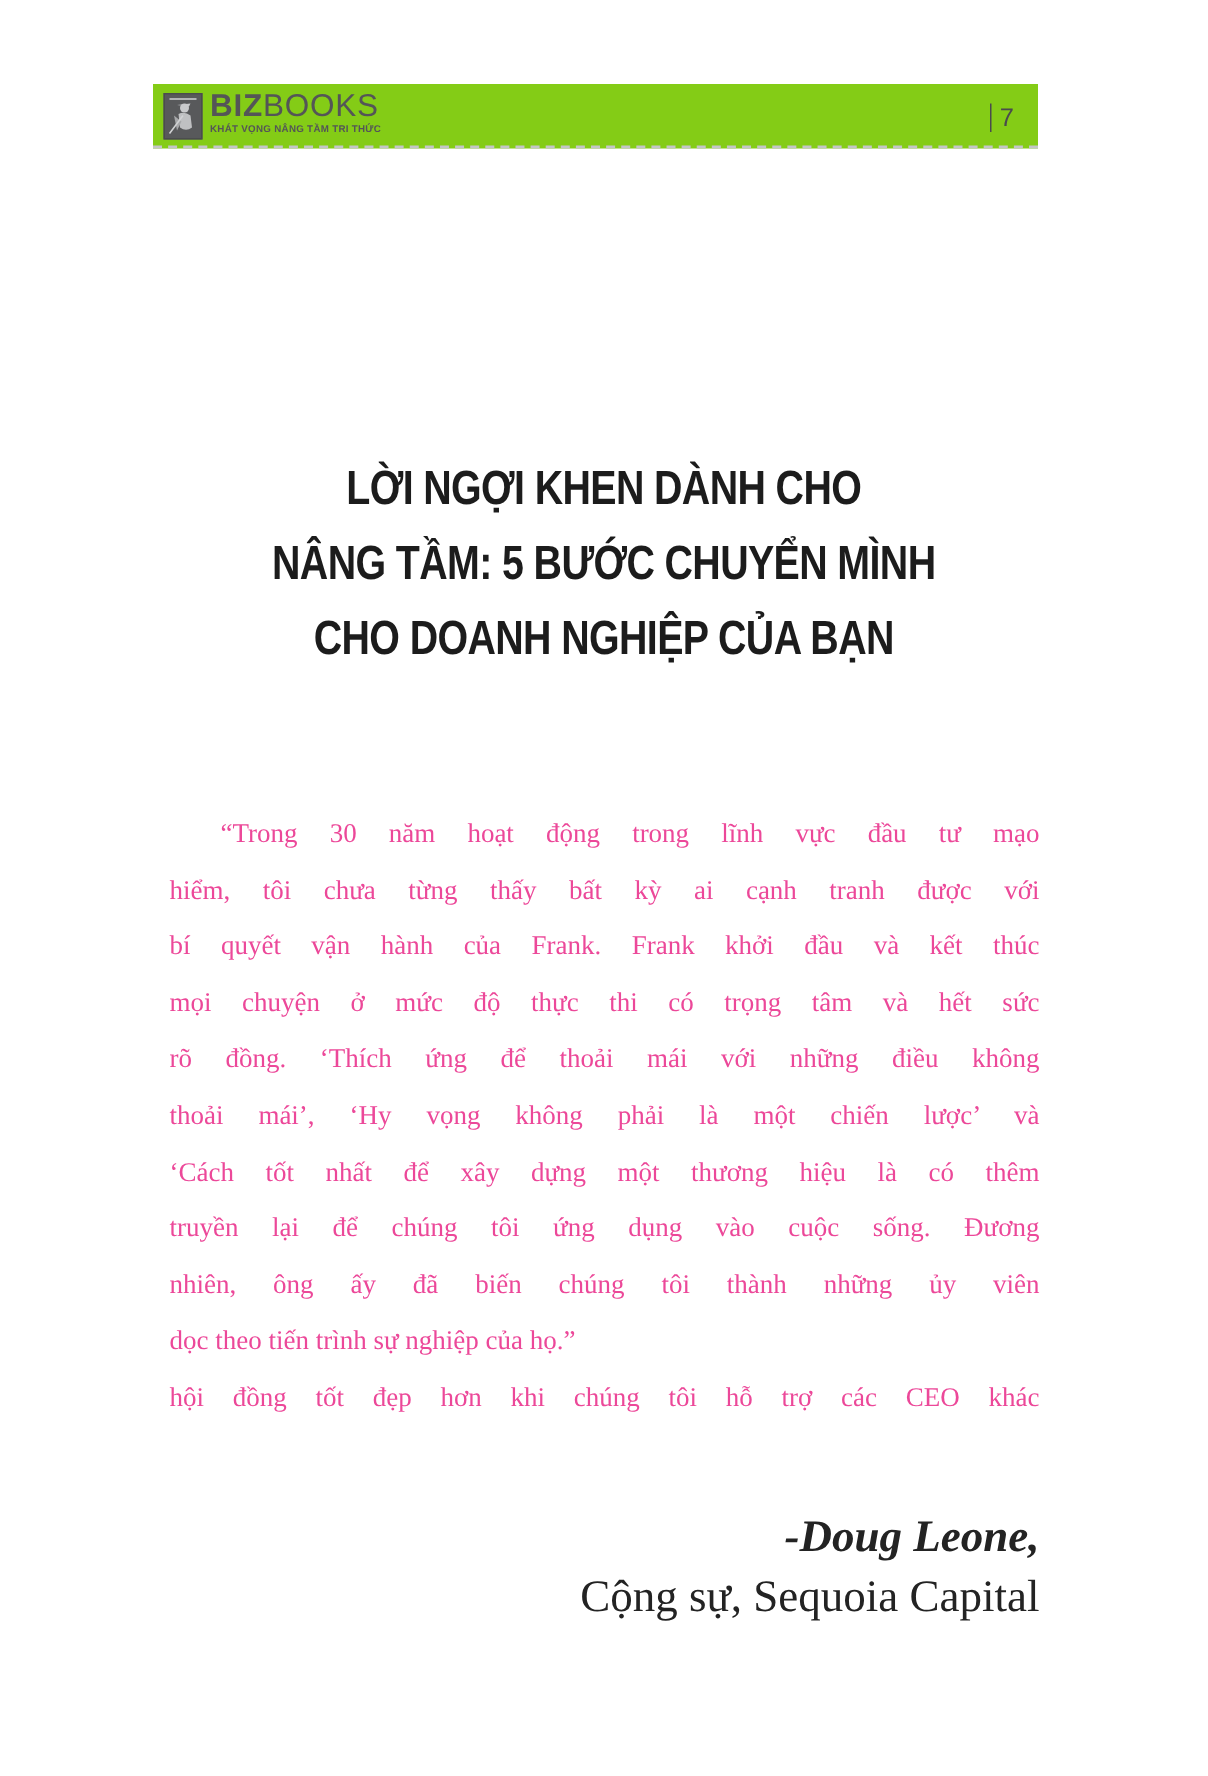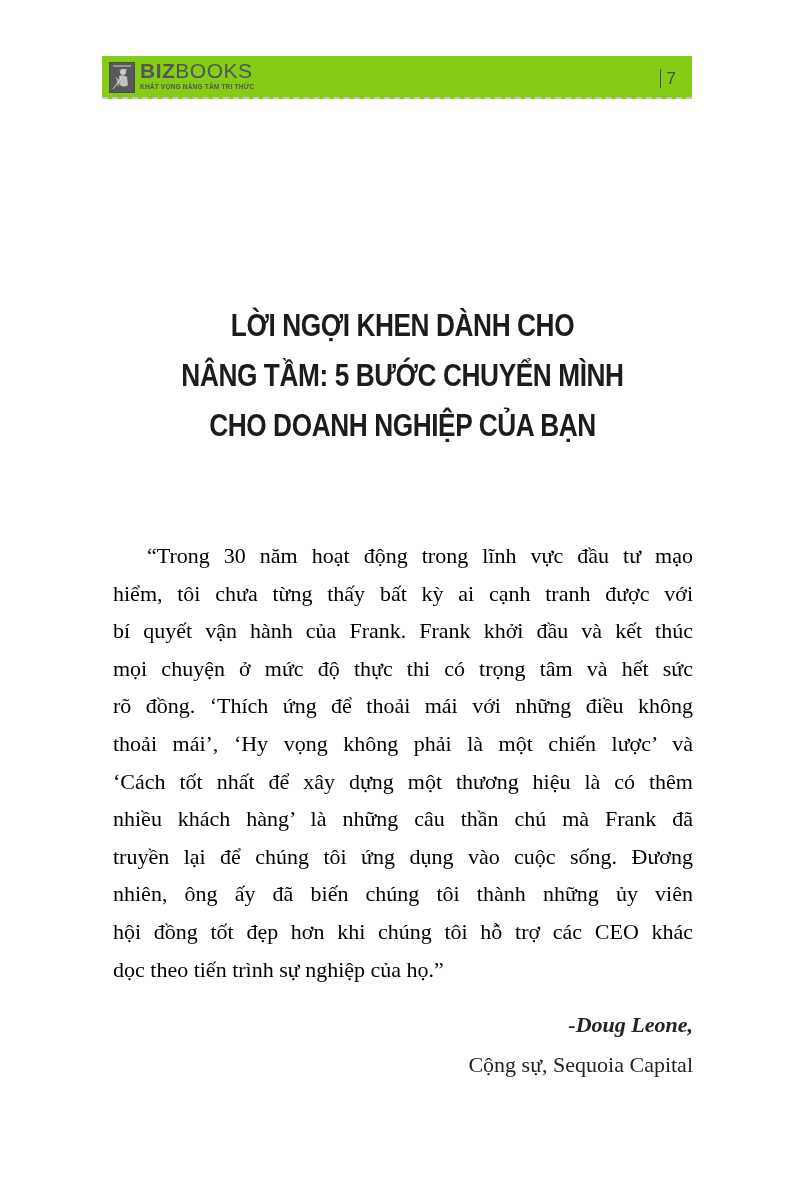--- a/index.html
+++ b/index.html
@@ -96,40 +96,40 @@
       display: block;
       transform: scaleX(0.82);
       transform-origin: center;
     }
 
     .quote {
       position: absolute;
       left: 113px;
       top: 537px;
       width: 580px;
-      font-size: 22px;
+      font-size: 18px;
       line-height: 37.6px;
-      color: #000000;
+      color: #ec4899;
     }
     .quote-line {
       display: block;
       text-align: justify;
       text-align-last: justify;
       white-space: nowrap;
       height: 37.6px;
     }
     .quote-line.first { padding-left: 34px; }
     .quote-line.last { text-align-last: left; }
 
     .attribution {
       position: absolute;
       right: 112px;
       top: 1005px;
       text-align: right;
-      font-size: 22px;
+      font-size: 30px;
       line-height: 40px;
       color: #232323;
     }
     .attr-name {
       display: block;
       font-style: italic;
       font-weight: bold;
     }
     .attr-role { display: block; }
   </style>
@@ -165,23 +165,22 @@
 </div>
 
 <div class="quote">
   <span class="quote-line first">“Trong 30 năm hoạt động trong lĩnh vực đầu tư mạo</span>
   <span class="quote-line">hiểm, tôi chưa từng thấy bất kỳ ai cạnh tranh được với</span>
   <span class="quote-line">bí quyết vận hành của Frank. Frank khởi đầu và kết thúc</span>
   <span class="quote-line">mọi chuyện ở mức độ thực thi có trọng tâm và hết sức</span>
   <span class="quote-line">rõ đồng. ‘Thích ứng để thoải mái với những điều không</span>
   <span class="quote-line">thoải mái’, ‘Hy vọng không phải là một chiến lược’ và</span>
   <span class="quote-line">‘Cách tốt nhất để xây dựng một thương hiệu là có thêm</span>
-  <span class="quote-line">nhiều khách hàng’ là những câu thần chú mà Frank đã</span>
   <span class="quote-line">truyền lại để chúng tôi ứng dụng vào cuộc sống. Đương</span>
   <span class="quote-line">nhiên, ông ấy đã biến chúng tôi thành những ủy viên</span>
+  <span class="quote-line last">dọc theo tiến trình sự nghiệp của họ.”</span>
   <span class="quote-line">hội đồng tốt đẹp hơn khi chúng tôi hỗ trợ các CEO khác</span>
-  <span class="quote-line last">dọc theo tiến trình sự nghiệp của họ.”</span>
 </div>
 
 <div class="attribution">
   <span class="attr-name">-Doug Leone,</span>
   <span class="attr-role">Cộng sự, Sequoia Capital</span>
 </div>
 
 </body></html>

